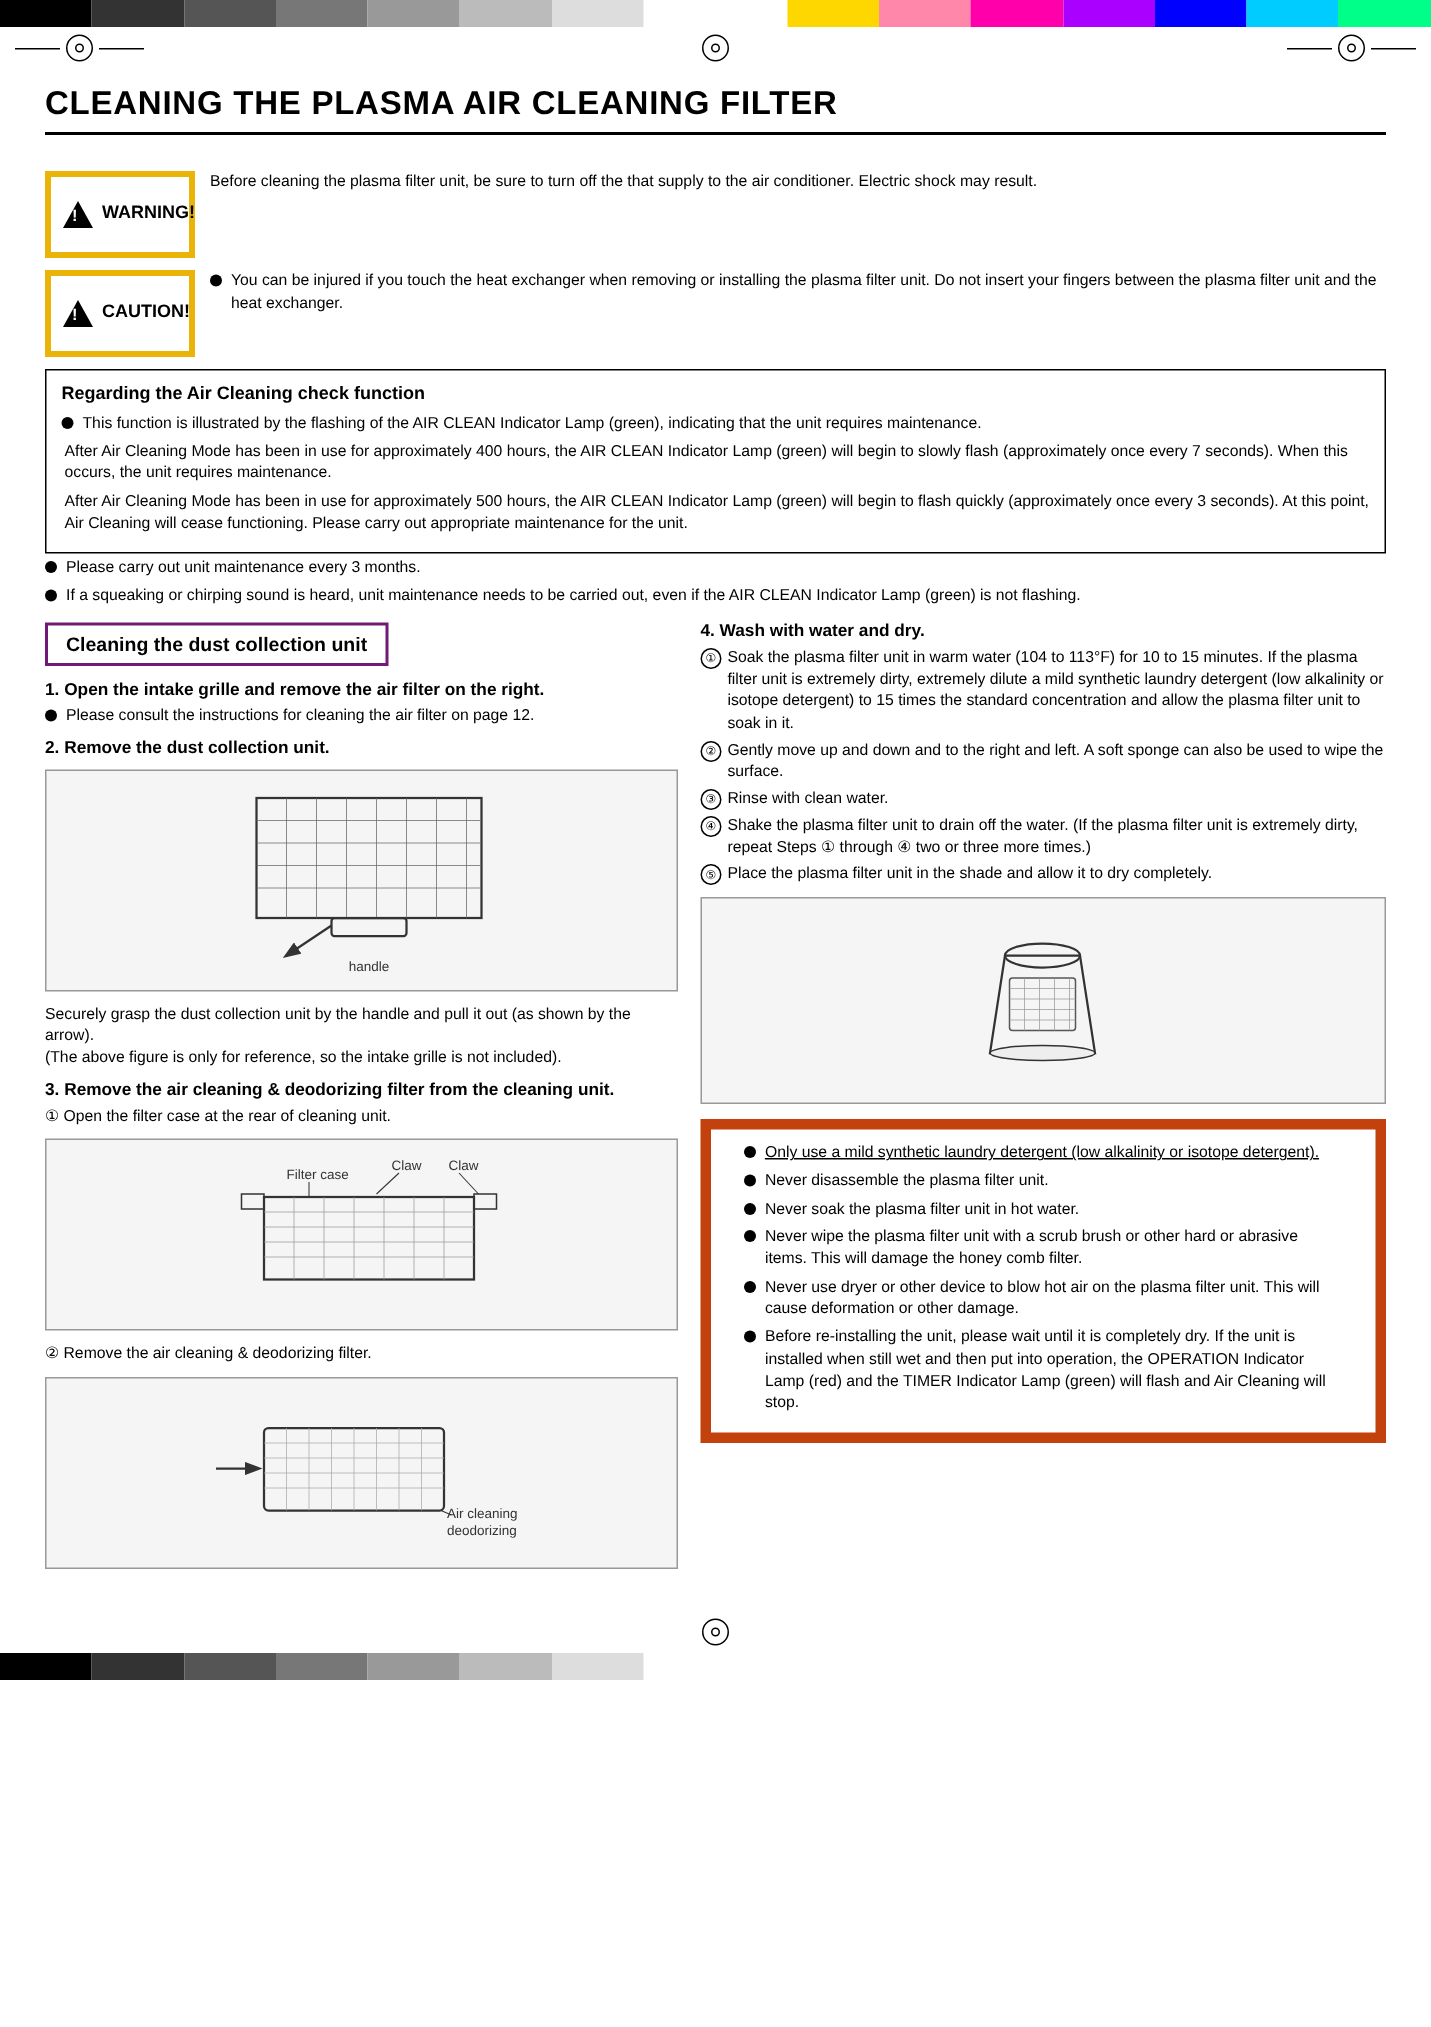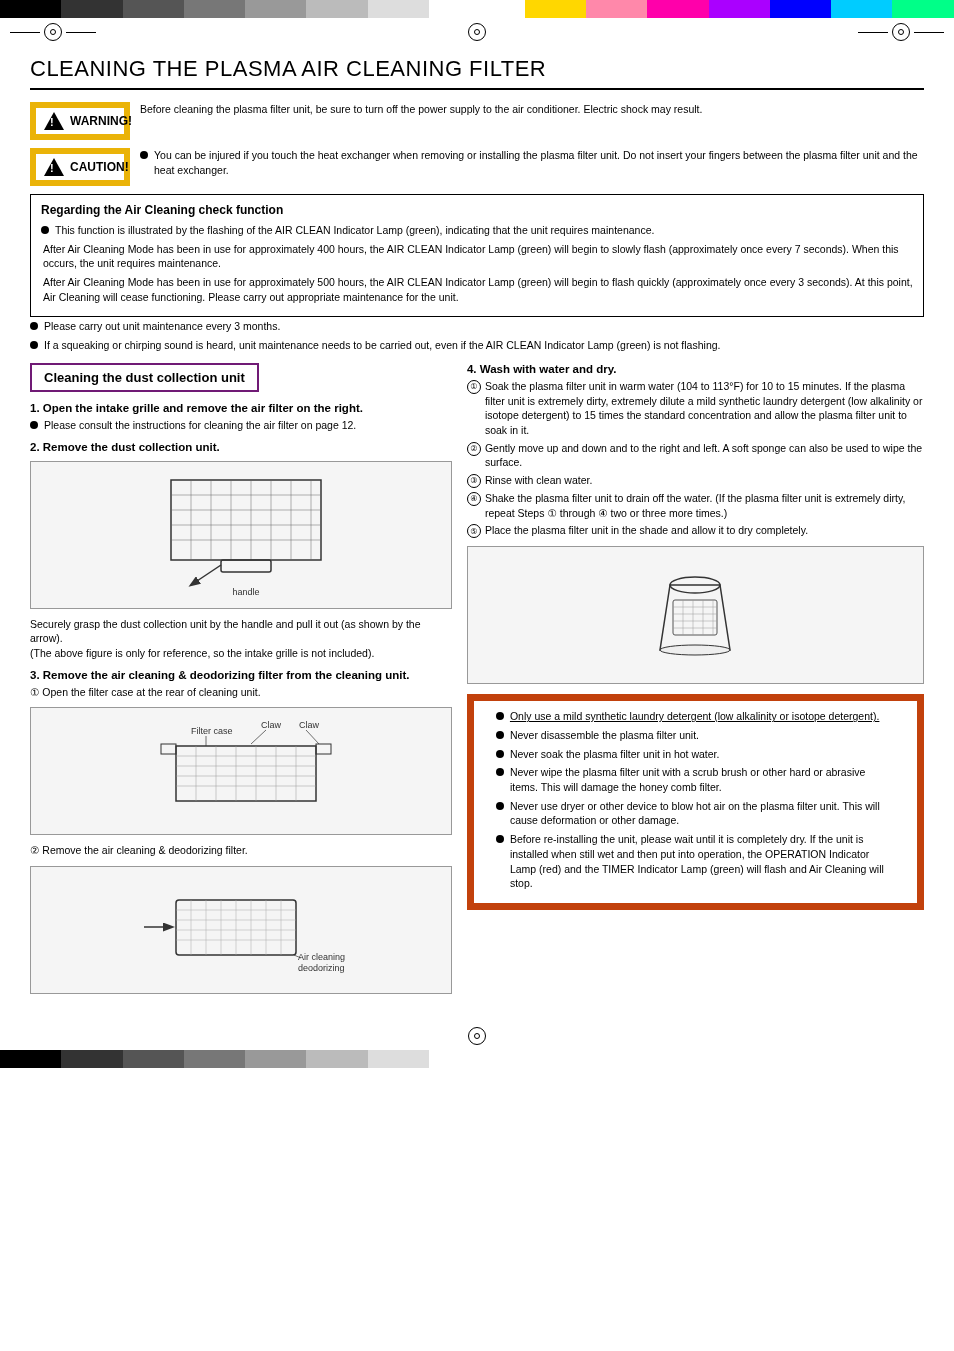--- a/index.html
+++ b/index.html
@@ -65,31 +65,30 @@
     }
     .reg-line-h {
       width: 60px;
       height: 1px;
       background: #000;
     }
 
     
     .page-title {
       font-size: 22px;
-      font-weight: normal;
+      font-weight: bold;
       border-bottom: 2px solid #000;
       padding-bottom: 6px;
-      margin-bottom: 12px;
+      margin-bottom: 24px;
       letter-spacing: 0.5px;
     }
     .notice-box {
       display: flex;
-      align-items: center;
-      border: 6px solid #eab308;
-      padding: 4px 8px;
+      border: 4px solid #eab308;
+      padding: 16px 8px;
       width: 100px;
       min-width: 100px;
       gap: 6px;
     }
     .notice-box .triangle {
       width: 0;
       height: 0;
       border-left: 10px solid transparent;
       border-right: 10px solid transparent;
       border-bottom: 18px solid #000;
@@ -322,21 +321,21 @@
 
 <div class="page-content">
 
   <div class="page-title">CLEANING THE PLASMA AIR CLEANING FILTER</div>
 
   <div class="notice-row">
     <div class="notice-box">
       <div class="triangle"></div>
       <span class="notice-label">WARNING!</span>
     </div>
-    <div class="notice-text">Before cleaning the plasma filter unit, be sure to turn off the power supply to the air conditioner. Electric shock may result.</div>
+    <div class="notice-text">Before cleaning the plasma filter unit, be sure to turn off the that supply to the air conditioner. Electric shock may result.</div>
   </div>
 
   <div class="notice-row">
     <div class="notice-box">
       <div class="triangle"></div>
       <span class="notice-label">CAUTION!</span>
     </div>
     <div class="caution-notices">
       <div class="bullet-item">
         <div class="bullet"></div>

